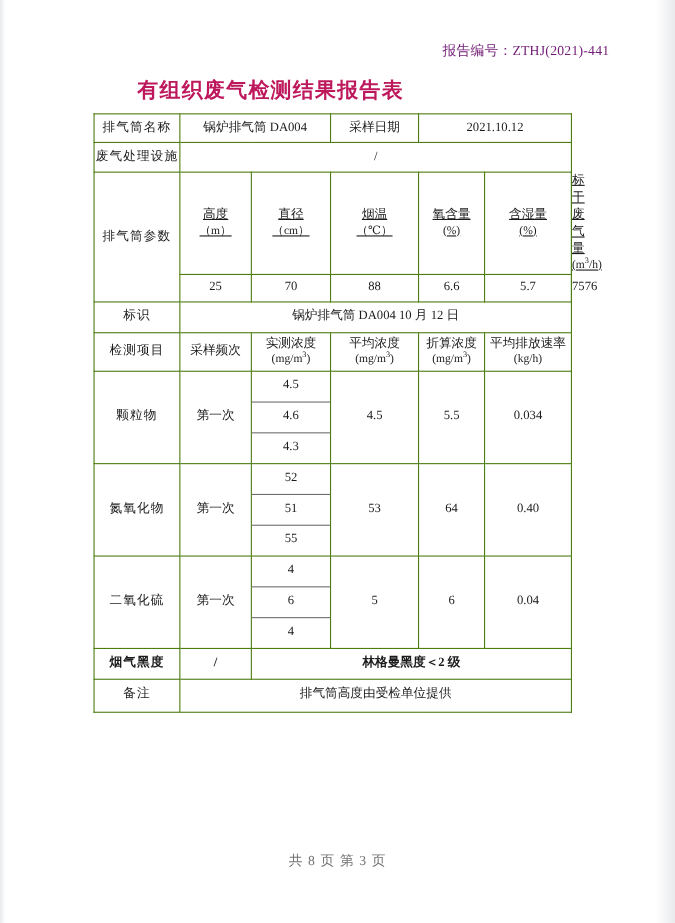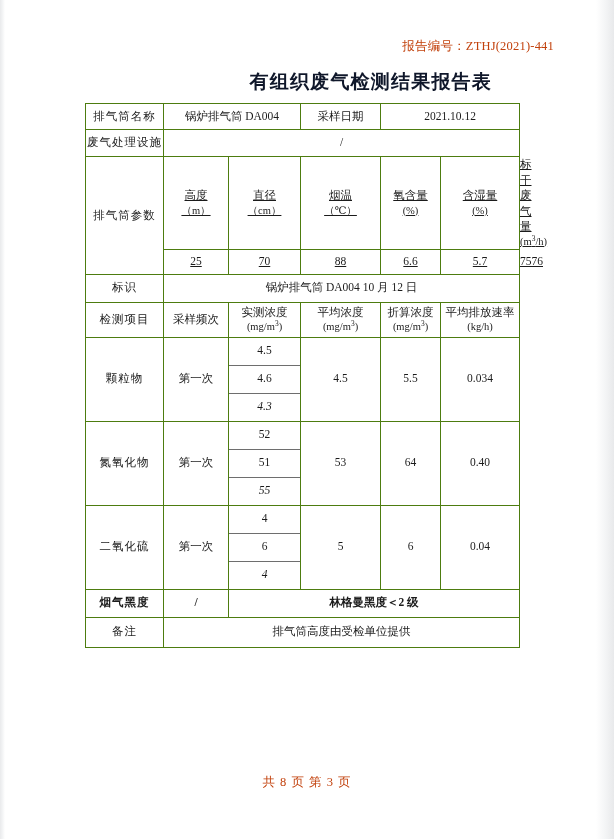--- a/index.html
+++ b/index.html
@@ -32,32 +32,32 @@
     right: 0; top: 0;
     width: 18px; height: 839px;
     background: linear-gradient(to left, #e8e9eb 0%, #f3f4f5 45%, #ffffff 100%);
   }
   .report-no {
     position: absolute;
     left: 0; top: 38px;
     width: 554px;
     text-align: right;
     font-size: 12.5px;
-    color: #c2410c;
+    color: #701a75;
     letter-spacing: 0.2px;
   }
   .doc-title {
     position: absolute;
     left: 0; top: 69px;
     width: 492px;
-    text-align: right;
+    text-align: center;
     font-size: 19px;
     font-weight: bold;
     letter-spacing: 1.2px;
-    color: #0f172a;
+    color: #be185d;
   }
   table.main {
     position: absolute;
     left: 85px;
     top: 103px;
     width: 434px;
     border-collapse: collapse;
     table-layout: fixed;
   }
   table.main td {
@@ -89,38 +89,37 @@
   }
   table.inner td {
     border: none;
     border-bottom: 1.5px solid #6e6e6e;
     height: 27px;
     font-size: 11.5px;
     text-align: center;
   }
   table.inner tr:last-child td {
     border-bottom: none;
-    font-style: italic;
   }
   .r1 { height: 25px; }
   .r2 { height: 26px; }
   .rparam-h { height: 34px; }
-  .rparam-v { height: 24px; text-decoration: underline; }
+  .rparam-v { height: 24px; }
   .rid { height: 27px; }
   .rhead { height: 34px; }
   .rdata { height: 81px; margin-top: 13px; }
   .rsmoke { height: 27px; font-weight: bold; }
   .rnote { height: 29px; }
   .footer {
     position: absolute;
     left: 0; top: 774px;
     width: 614px;
     text-align: center;
     font-size: 12.5px;
-    color: #c2410c;
+    color: #737373;
     letter-spacing: 1px;
   }
 </style>
 </head>
 <body>
 
 <div class="page">
 
   <div class="edge-left"></div>
   <div class="edge-right"></div>

